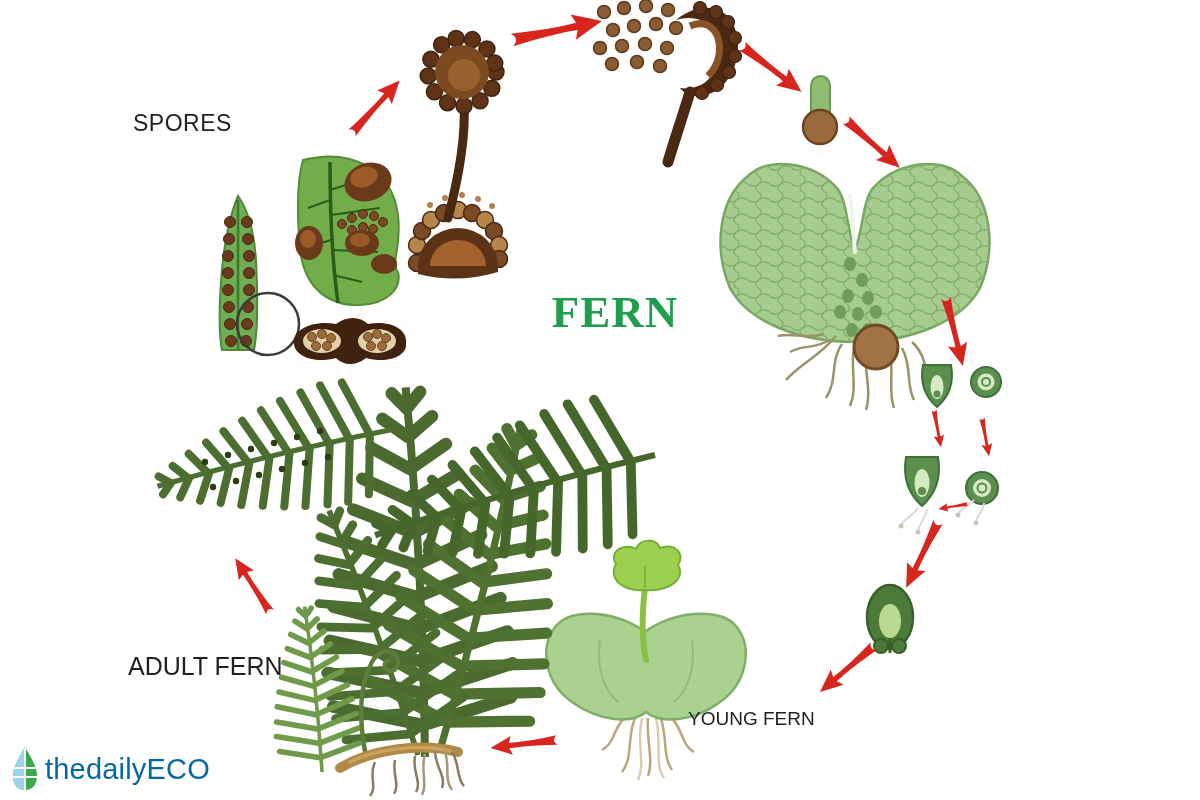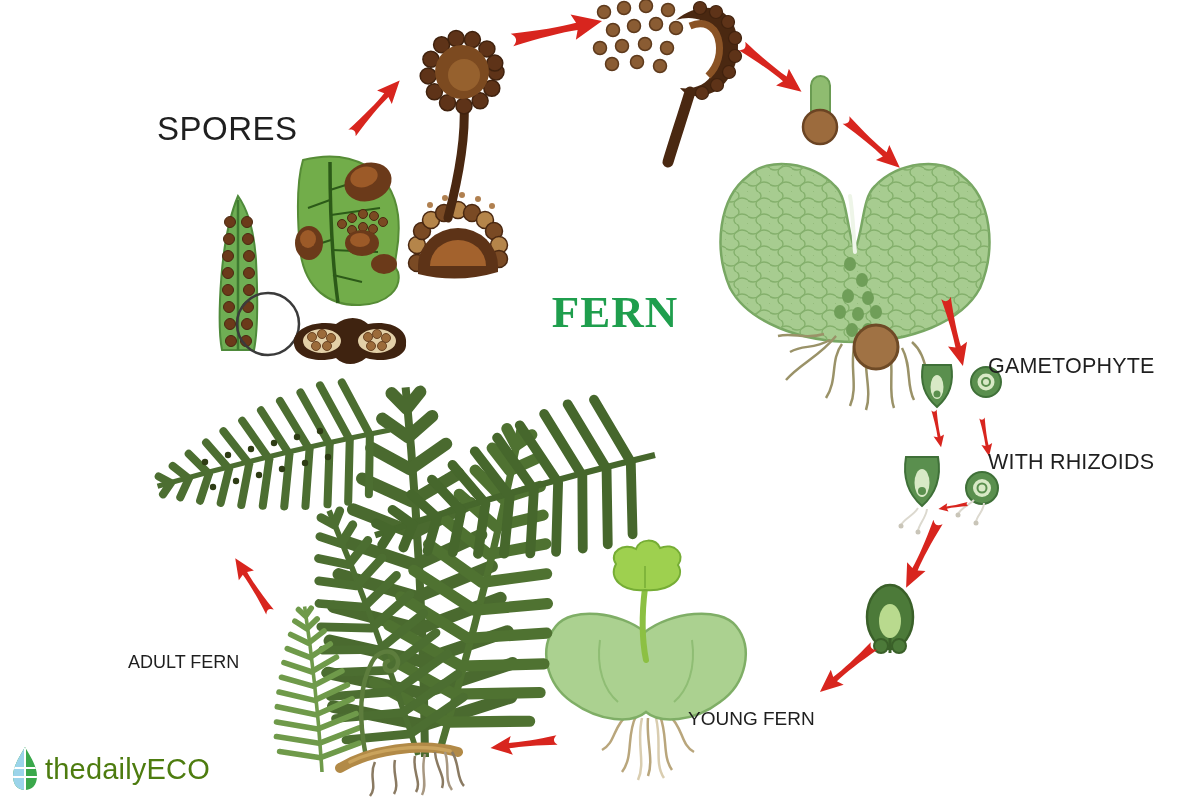--- a/index.html
+++ b/index.html
@@ -1,27 +1,27 @@
 <!DOCTYPE html>
 <html><head>
 <meta charset="utf-8">
 <style>
   html,body{margin:0;padding:0;background:#fff;}
   .stage{position:relative;width:1200px;height:800px;background:#ffffff;overflow:hidden;
          font-family:"Liberation Sans", sans-serif;}
   .art{position:absolute;left:0;top:0;}
   .lbl{position:absolute;color:#1f1f1f;white-space:pre;}
-  .lbl-spores{left:133px;top:110px;font-size:33px;letter-spacing:.5px;margin-left:24px;}
+  .lbl-spores{left:133px;top:110px;font-size:23px;letter-spacing:.5px;}
   .lbl-gameto{left:988px;top:286px;font-size:21.5px;line-height:32px;letter-spacing:.2px;}
   .lbl-young{left:688px;top:708px;font-size:19px;}
-  .lbl-adult{left:128px;top:652px;font-size:18px;}
+  .lbl-adult{left:128px;top:652px;font-size:25px;}
   .title{position:absolute;left:380px;top:282px;width:470px;text-align:center;
          color:#1f9e4d;font-weight:bold;font-size:45px;line-height:60px;letter-spacing:1px;font-family:Liberation Serif, serif;}
   .logo{position:absolute;left:12px;top:746px;display:flex;align-items:center;gap:7px;}
-  .logo-text{font-size:29px;color:#4d7c0f;letter-spacing:.2px;}
+  .logo-text{font-size:29px;color:#0369a1;letter-spacing:.2px;}
 </style>
 </head>
 <body>
 
 <div class="stage">
 
 <svg class="art" width="1200" height="800" viewBox="0 0 1200 800">
   <defs>
     <path id="arrow" d="M0,-7 C30,-4 55,-3 72,-4 L68,-14 L100,0 L68,14 L72,4 C55,3 30,4 0,7 C6,2 6,-2 0,-7 Z"></path>
     <g id="frond">
@@ -334,24 +334,20 @@
     <use href="#arrow" transform="translate(270,612) rotate(-122.9) scale(0.64)"></use>
   </g>
 </svg>
 
 <div class="title">
   <div>FERN</div>
 </div>
 
 <div class="lbl lbl-spores">SPORES</div>
 
-<div class="lbl lbl-gameto">
-  <div>GAMETOPHYTE</div>
-  <div>WITH RHIZOIDS</div>
-</div>
 
 <div class="lbl lbl-young">YOUNG FERN</div>
 
 <div class="lbl lbl-adult">ADULT FERN</div>
 
 <div class="logo">
   <svg width="26" height="46" viewBox="0 0 26 46">
     <defs>
           <clipPath id="leafclip">
             <path d="M13,1 C8,10 1,20 1,30 C1,39 6,44 13,44 C20,44 25,39 25,30 C25,20 18,10 13,1 Z"></path>

